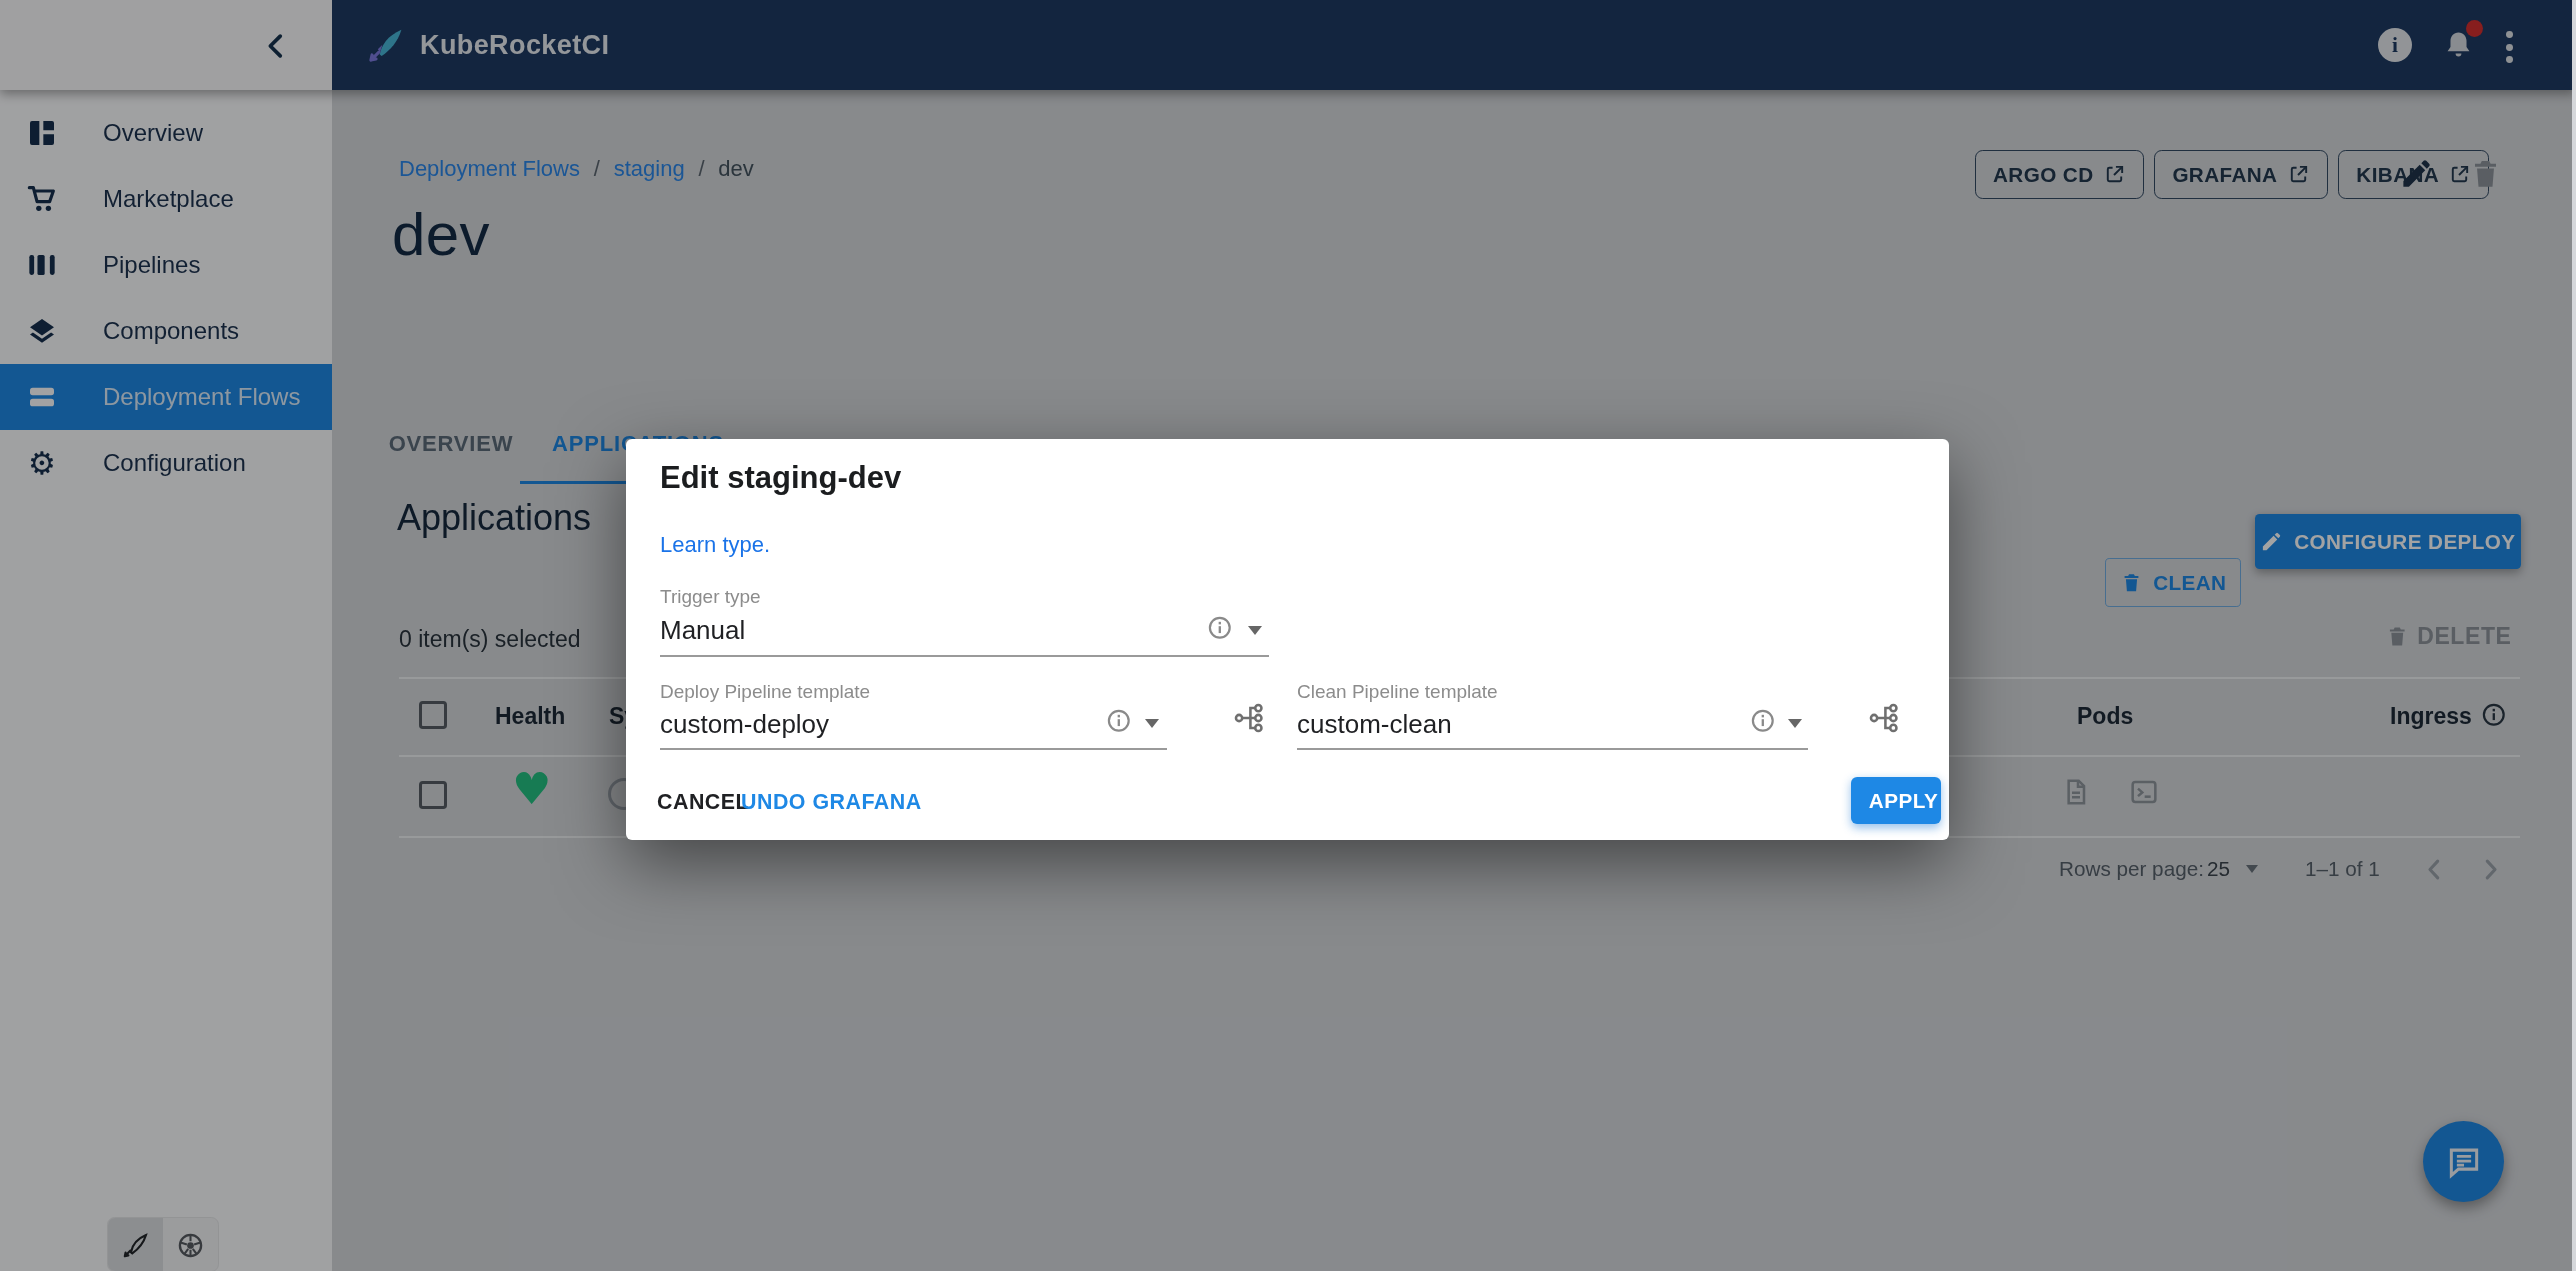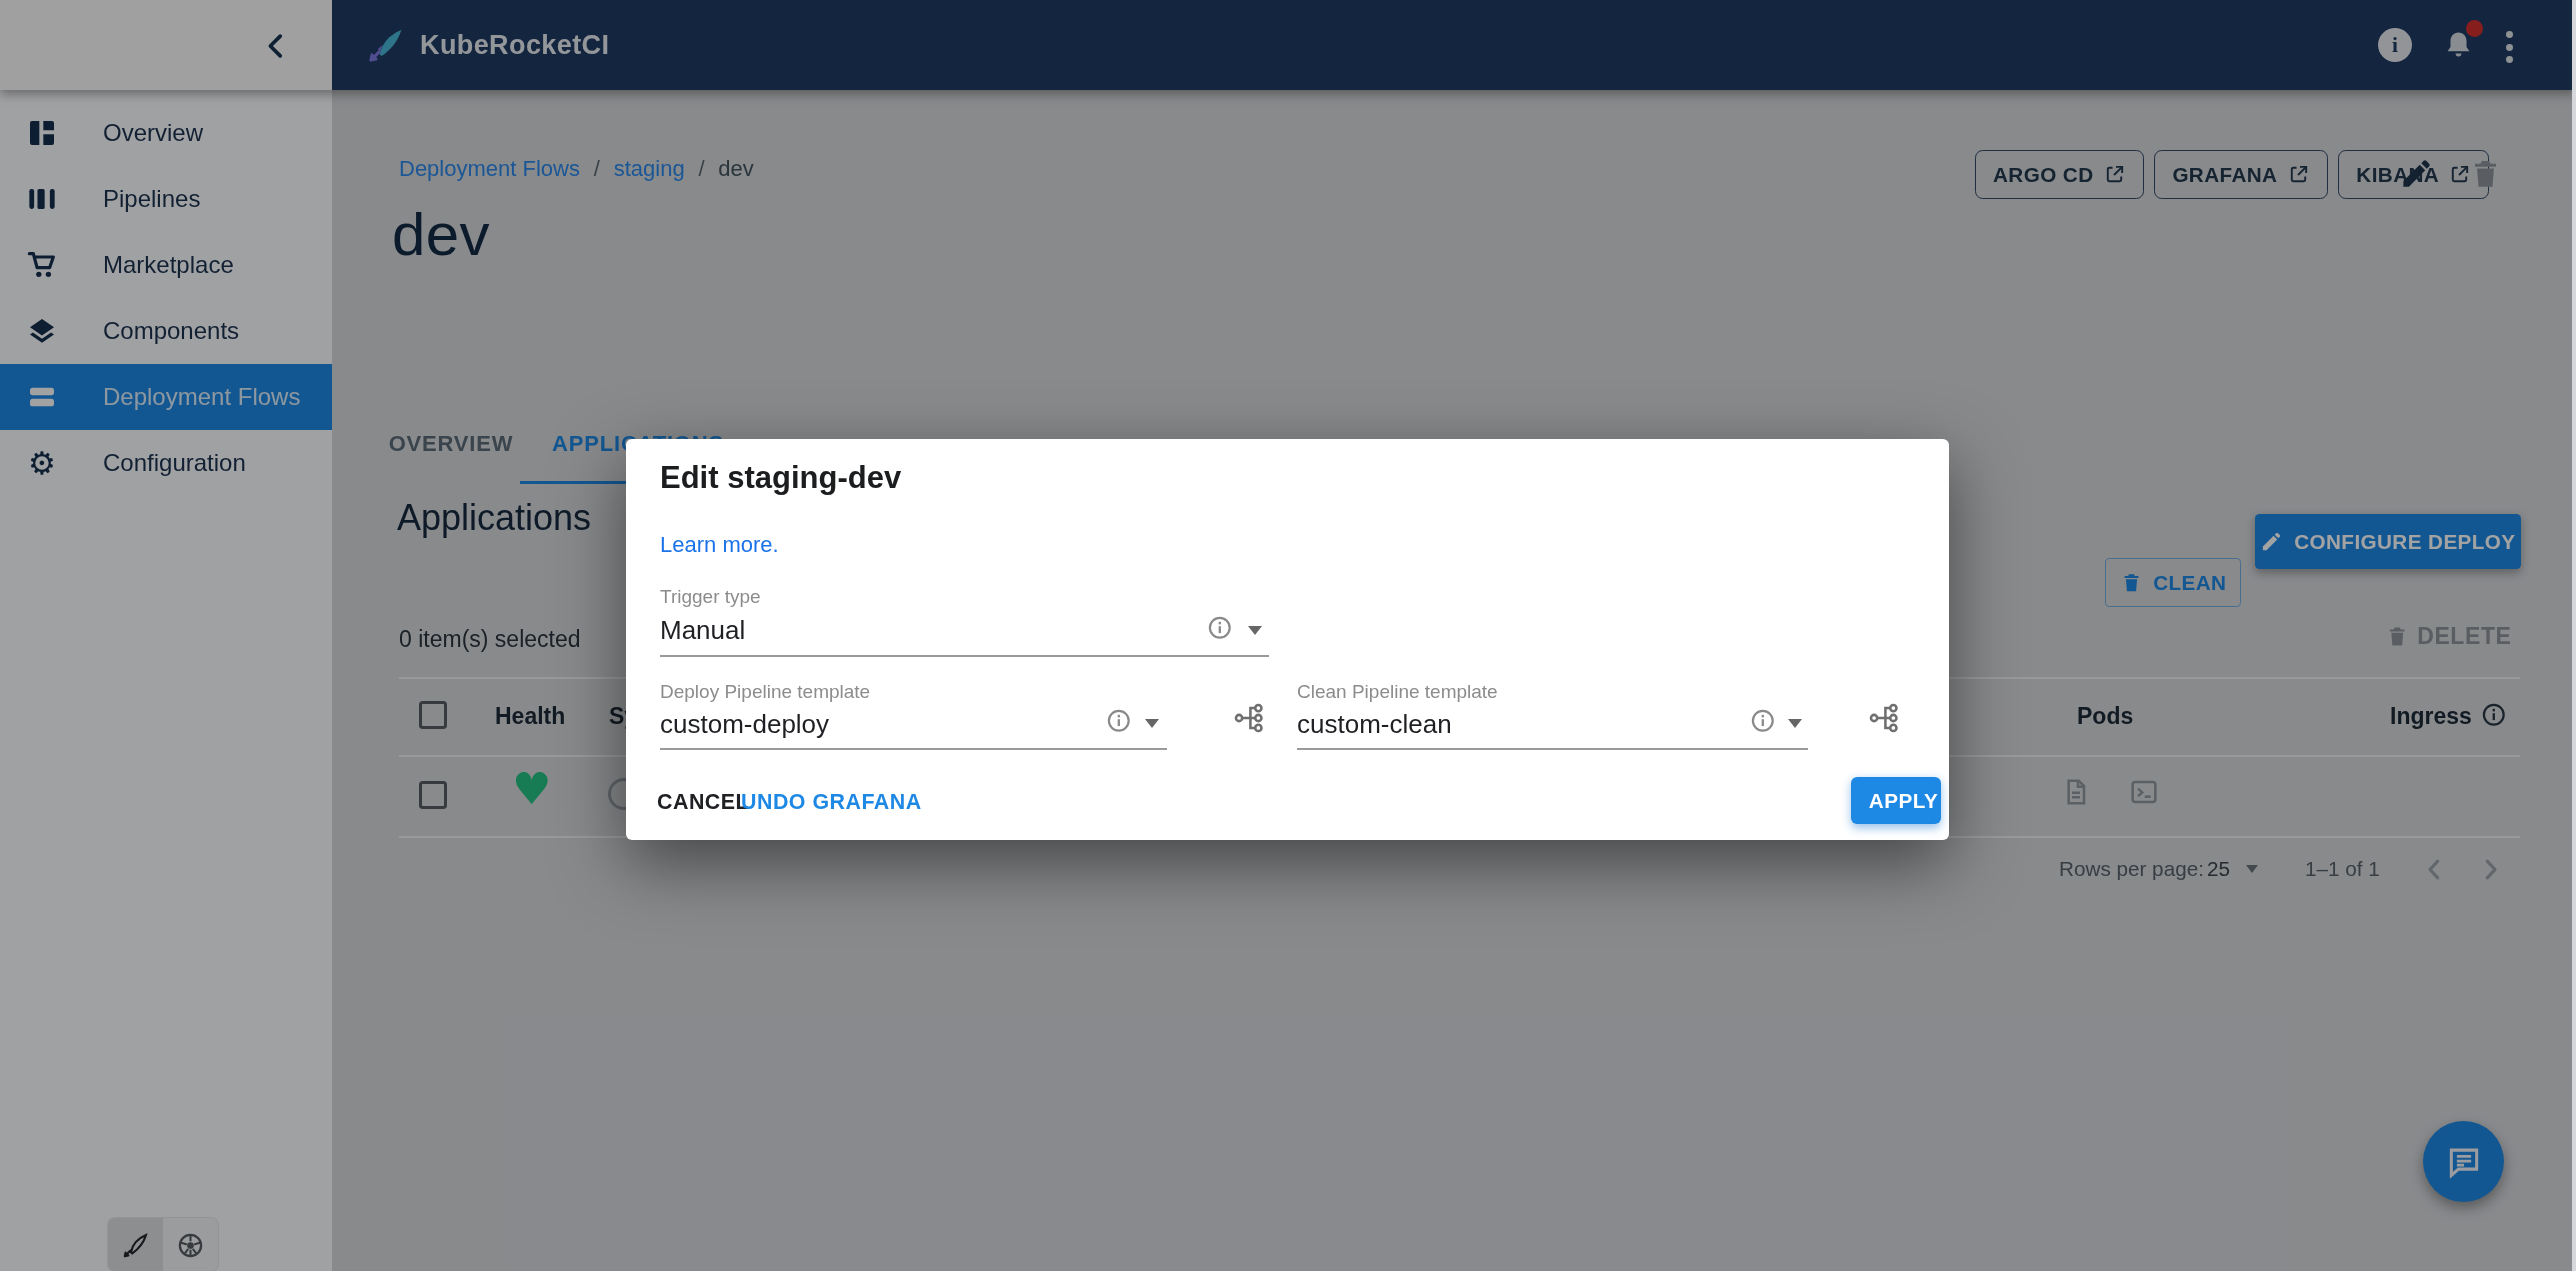--- a/index.html
+++ b/index.html
@@ -147,36 +147,36 @@
         <span class="nicon">
           <svg viewBox="0 0 24 24">
               <path d="M3 4.5 a1.5 1.5 0 0 1 1.5-1.5 H10 V21 H4.5 A1.5 1.5 0 0 1 3 19.5 Z M13 3 h6.5 A1.5 1.5 0 0 1 21 4.5 V10 H13 Z M13 13 H21 v6.5 A1.5 1.5 0 0 1 19.5 21 H13 Z" fill="currentColor"></path>
             </svg>
         </span>
         <span class="nlabel">Overview</span>
       </div>
       <div class="nav-item">
         <span class="nicon">
           <svg viewBox="0 0 24 24">
+              <path d="M2.5 3.5 h3 l2.8 10.5 h9.4 l2.8-8 H7" fill="none" stroke="currentColor" stroke-width="2.4" stroke-linejoin="round" stroke-linecap="round"></path>
+              <circle cx="9.6" cy="19" r="2" fill="currentColor"></circle>
+              <circle cx="16.8" cy="19" r="2" fill="currentColor"></circle>
+            </svg>
+        </span>
+        <span class="nlabel">Marketplace</span>
+      </div>
+      <div class="nav-item">
+        <span class="nicon">
+          <svg viewBox="0 0 24 24">
               <rect x="2.5" y="4.5" width="3.6" height="15" rx="1.6" fill="currentColor"></rect>
               <rect x="8.6" y="4.5" width="5.4" height="15" rx="1.2" fill="currentColor"></rect>
               <rect x="17.9" y="4.5" width="3.6" height="15" rx="1.6" fill="currentColor"></rect>
             </svg>
         </span>
         <span class="nlabel">Pipelines</span>
-      </div>
-      <div class="nav-item">
-        <span class="nicon">
-          <svg viewBox="0 0 24 24">
-              <path d="M2.5 3.5 h3 l2.8 10.5 h9.4 l2.8-8 H7" fill="none" stroke="currentColor" stroke-width="2.4" stroke-linejoin="round" stroke-linecap="round"></path>
-              <circle cx="9.6" cy="19" r="2" fill="currentColor"></circle>
-              <circle cx="16.8" cy="19" r="2" fill="currentColor"></circle>
-            </svg>
-        </span>
-        <span class="nlabel">Marketplace</span>
       </div>
       <div class="nav-item">
         <span class="nicon">
           <svg viewBox="0 0 24 24">
               <path d="M12 3 L21 9.2 L12 15.4 L3 9.2 Z" fill="currentColor"></path>
               <path d="M5.2 13.1 L12 17.8 L18.8 13.1 L21 14.6 L12 20.8 L3 14.6 Z" fill="currentColor"></path>
             </svg>
         </span>
         <span class="nlabel">Components</span>
       </div>
@@ -374,21 +374,21 @@
           </svg>
       </span>
     </div>
   </div>
 
   <div class="overlay"></div>
   <div class="scroll-strip"></div>
 
   <div class="modal">
     <div class="m-title">Edit staging-dev</div>
-    <div class="m-learn">Learn more.</div>
+    <div class="m-learn">Learn type.</div>
 
     <div class="f-label" style="left:34px;top:147px;">Trigger type</div>
     <div class="f-value" style="left:34px;top:176px;">Manual</div>
     <div class="f-info" style="left:580px;top:175px;">
       <svg viewBox="0 0 24 24">
           <circle cx="12" cy="12" r="8.6" fill="none" stroke="currentColor" stroke-width="1.9"></circle>
           <rect x="11" y="10.6" width="2" height="6" fill="currentColor"></rect>
           <rect x="11" y="6.8" width="2" height="2.2" fill="currentColor"></rect>
         </svg>
     </div>

